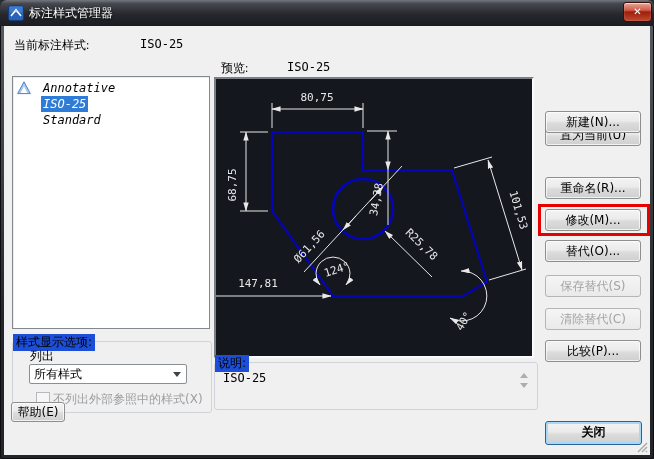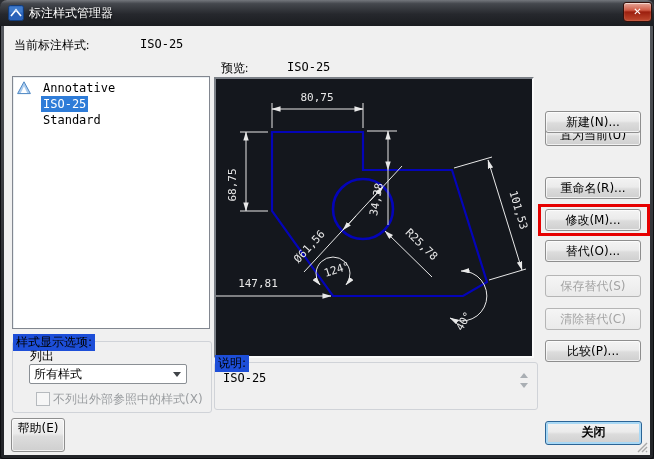--- a/index.html
+++ b/index.html
@@ -16,21 +16,21 @@
     border:1px solid #33100a;border-radius:3px 3px 4px 4px;color:#fff;
     font-size:10px;font-weight:bold;text-align:center;line-height:17px;
     box-shadow:inset 0 1px 0 rgba(255,255,255,.5), inset 0 0 2px rgba(255,255,255,.35);cursor:pointer;}
   .client{position:absolute;left:4px;top:26px;right:4px;bottom:4px;background:#f0f0f0;}
   .lbl{position:absolute;white-space:nowrap;font-family:Liberation Serif, serif;}
   .mono{font-family:"DejaVu Sans Mono",monospace;}
 
   .listbox{position:absolute;left:8px;top:50px;width:198px;height:253px;background:#fff;
     border:1px solid #828790;box-shadow:inset 1px 1px 0 #e9eef2;padding:3px 0;box-sizing:border-box;}
   .list-item{position:relative;height:16px;line-height:16px;padding-left:28px;cursor:default;
-    font-family:"DejaVu Sans Mono",monospace;font-size:12px;}
+    font-family:"DejaVu Sans Mono",monospace;font-size:12px;font-style:italic;}
   .list-item .sel{display:inline-block;padding:0 2px;}
   .list-item.selected .sel{background:#2e7cd8;color:#fff;}
   .anno-icon{position:absolute;left:4px;top:1px;}
 
   .preview-box{position:absolute;left:210px;top:51px;width:320px;height:281px;box-sizing:border-box;
     background:#14171d;border:2px solid;border-color:#7b8087 #fafafa #fafafa #7b8087;}
   .preview-box svg{display:block;}
 
   .groupbox{position:absolute;border:1px solid #d0d3d8;border-radius:3px;}
   .groupbox .gb-label{position:absolute;top:-8px;left:0;background:#1d4ed8;padding:0 3px;white-space:nowrap;}
@@ -171,21 +171,21 @@
       <span class="gb-label">样式显示选项:</span>
     </div>
     <span class="lbl" style="left:26px;top:322px;">列出</span>
     <div class="combo">
       <span>所有样式</span>
       <span class="arrow"></span>
     </div>
     <div class="checkbox"></div>
     <span class="check-label">不列出外部参照中的样式(X)</span>
 
-    <div class="btn" style="left:7px;top:392px;width:54px;height:34px;line-height:18px;">帮助(E)</div>
+    <div class="btn" style="left:7px;top:376px;width:54px;height:20px;line-height:18px;">帮助(E)</div>
 
     <div class="btn" style="top:54px;margin-top:44px;">置为当前(U)</div>
     <div class="btn" style="top:85px;">新建(N)...</div>
     <div class="btn" style="top:151px;">重命名(R)...</div>
     <div class="btn" style="top:183px;">修改(M)...</div>
     <div class="red-box"></div>
     <div class="btn disabled" style="top:249px;">保存替代(S)</div>
     <div class="btn" style="top:214px;">替代(O)...</div>
     <div class="btn disabled" style="top:282px;">清除替代(C)</div>
     <div class="btn" style="top:314px;">比较(P)...</div>

